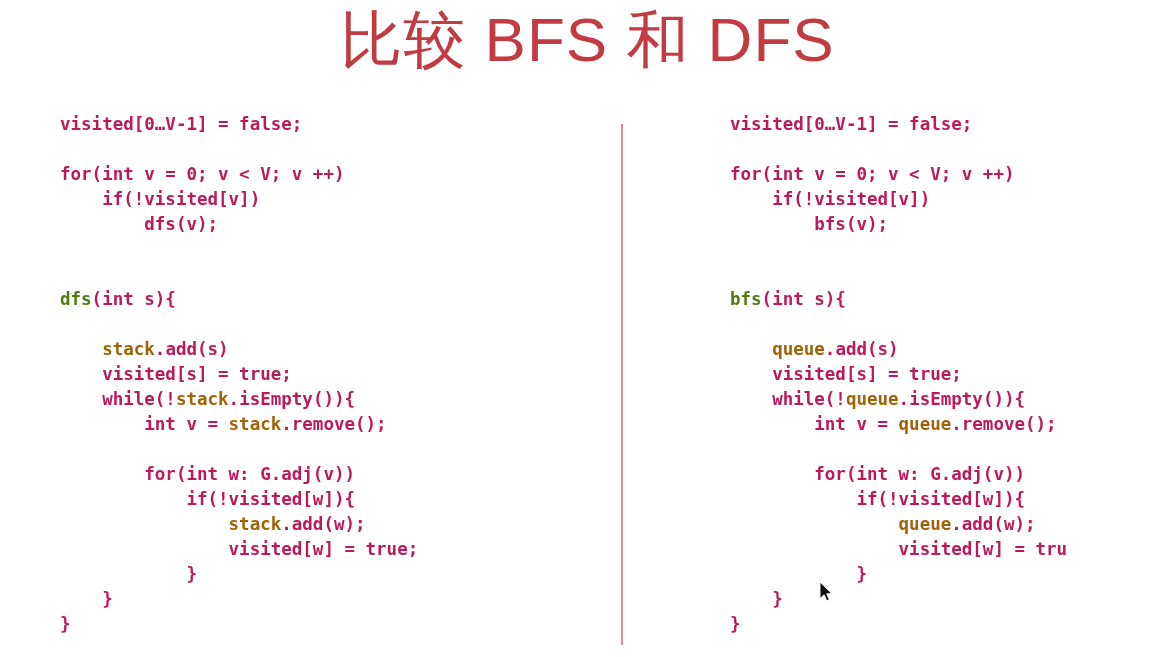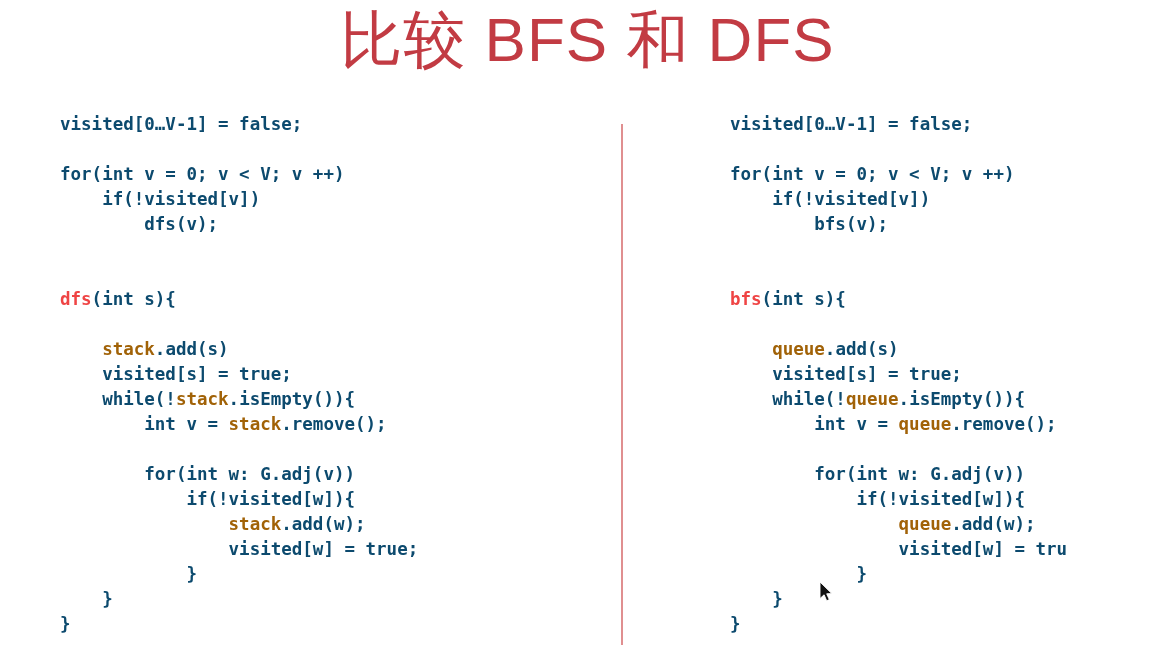--- a/index.html
+++ b/index.html
@@ -41,23 +41,23 @@
     color: #1d1d1d;
     white-space: pre;
   }
   #code-left  { left: 60px;  width: 540px; }
   #code-right { left: 730px; width: 440px; }
   .code-line {
     height: 25px;
     white-space: pre;
   }
   .code-line.blank { height: 25px; }
-  .tok-fn  { color: #ef4444; }
+  .tok-fn  { color: #4d7c0f; }
   .tok-ds  { color: #a16207; }
-  .tok-pl  { color: #0c4a6e; }
+  .tok-pl  { color: #be185d; }
   #divider {
     position: absolute;
     left: 621px;
     top: 124px;
     width: 2px;
     height: 521px;
     background: #e08f90;
   }
   #cursor {
     position: absolute;

